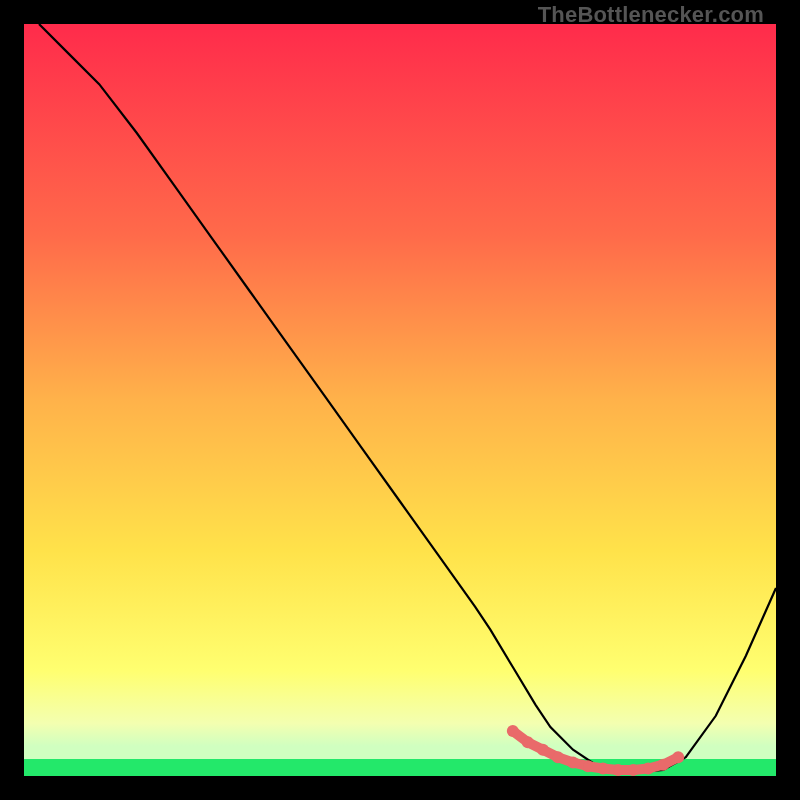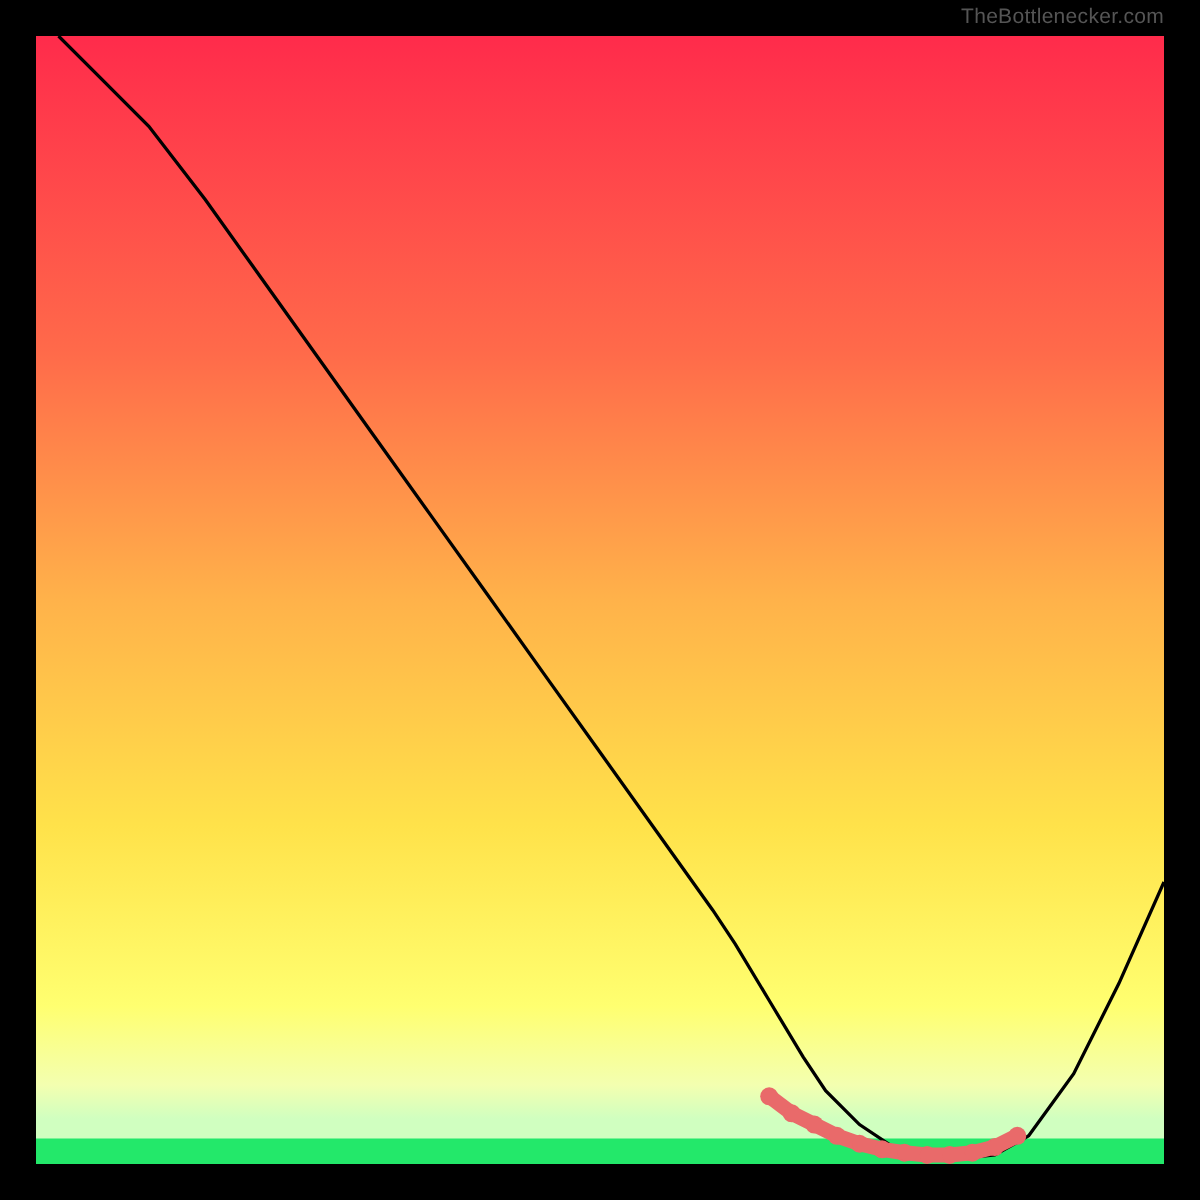--- a/index.html
+++ b/index.html
@@ -15,24 +15,24 @@
     position: absolute;
     left: 24px;
     top: 24px;
     width: 752px;
     height: 752px;
     box-sizing: border-box;
   }
   .watermark {
     position: absolute;
     top: 2px;
-    right: 24px;
+    right: 36px;
     color: #555;
-    font-size: 14px;
-    font-weight: 400;
+    font-size: 22px;
+    font-weight: 700;
     letter-spacing: 0.2px;
   }
   svg {
     display: block;
   }
 </style>
 </head>
 <body>
 
 <div class="watermark">TheBottlenecker.com</div>

